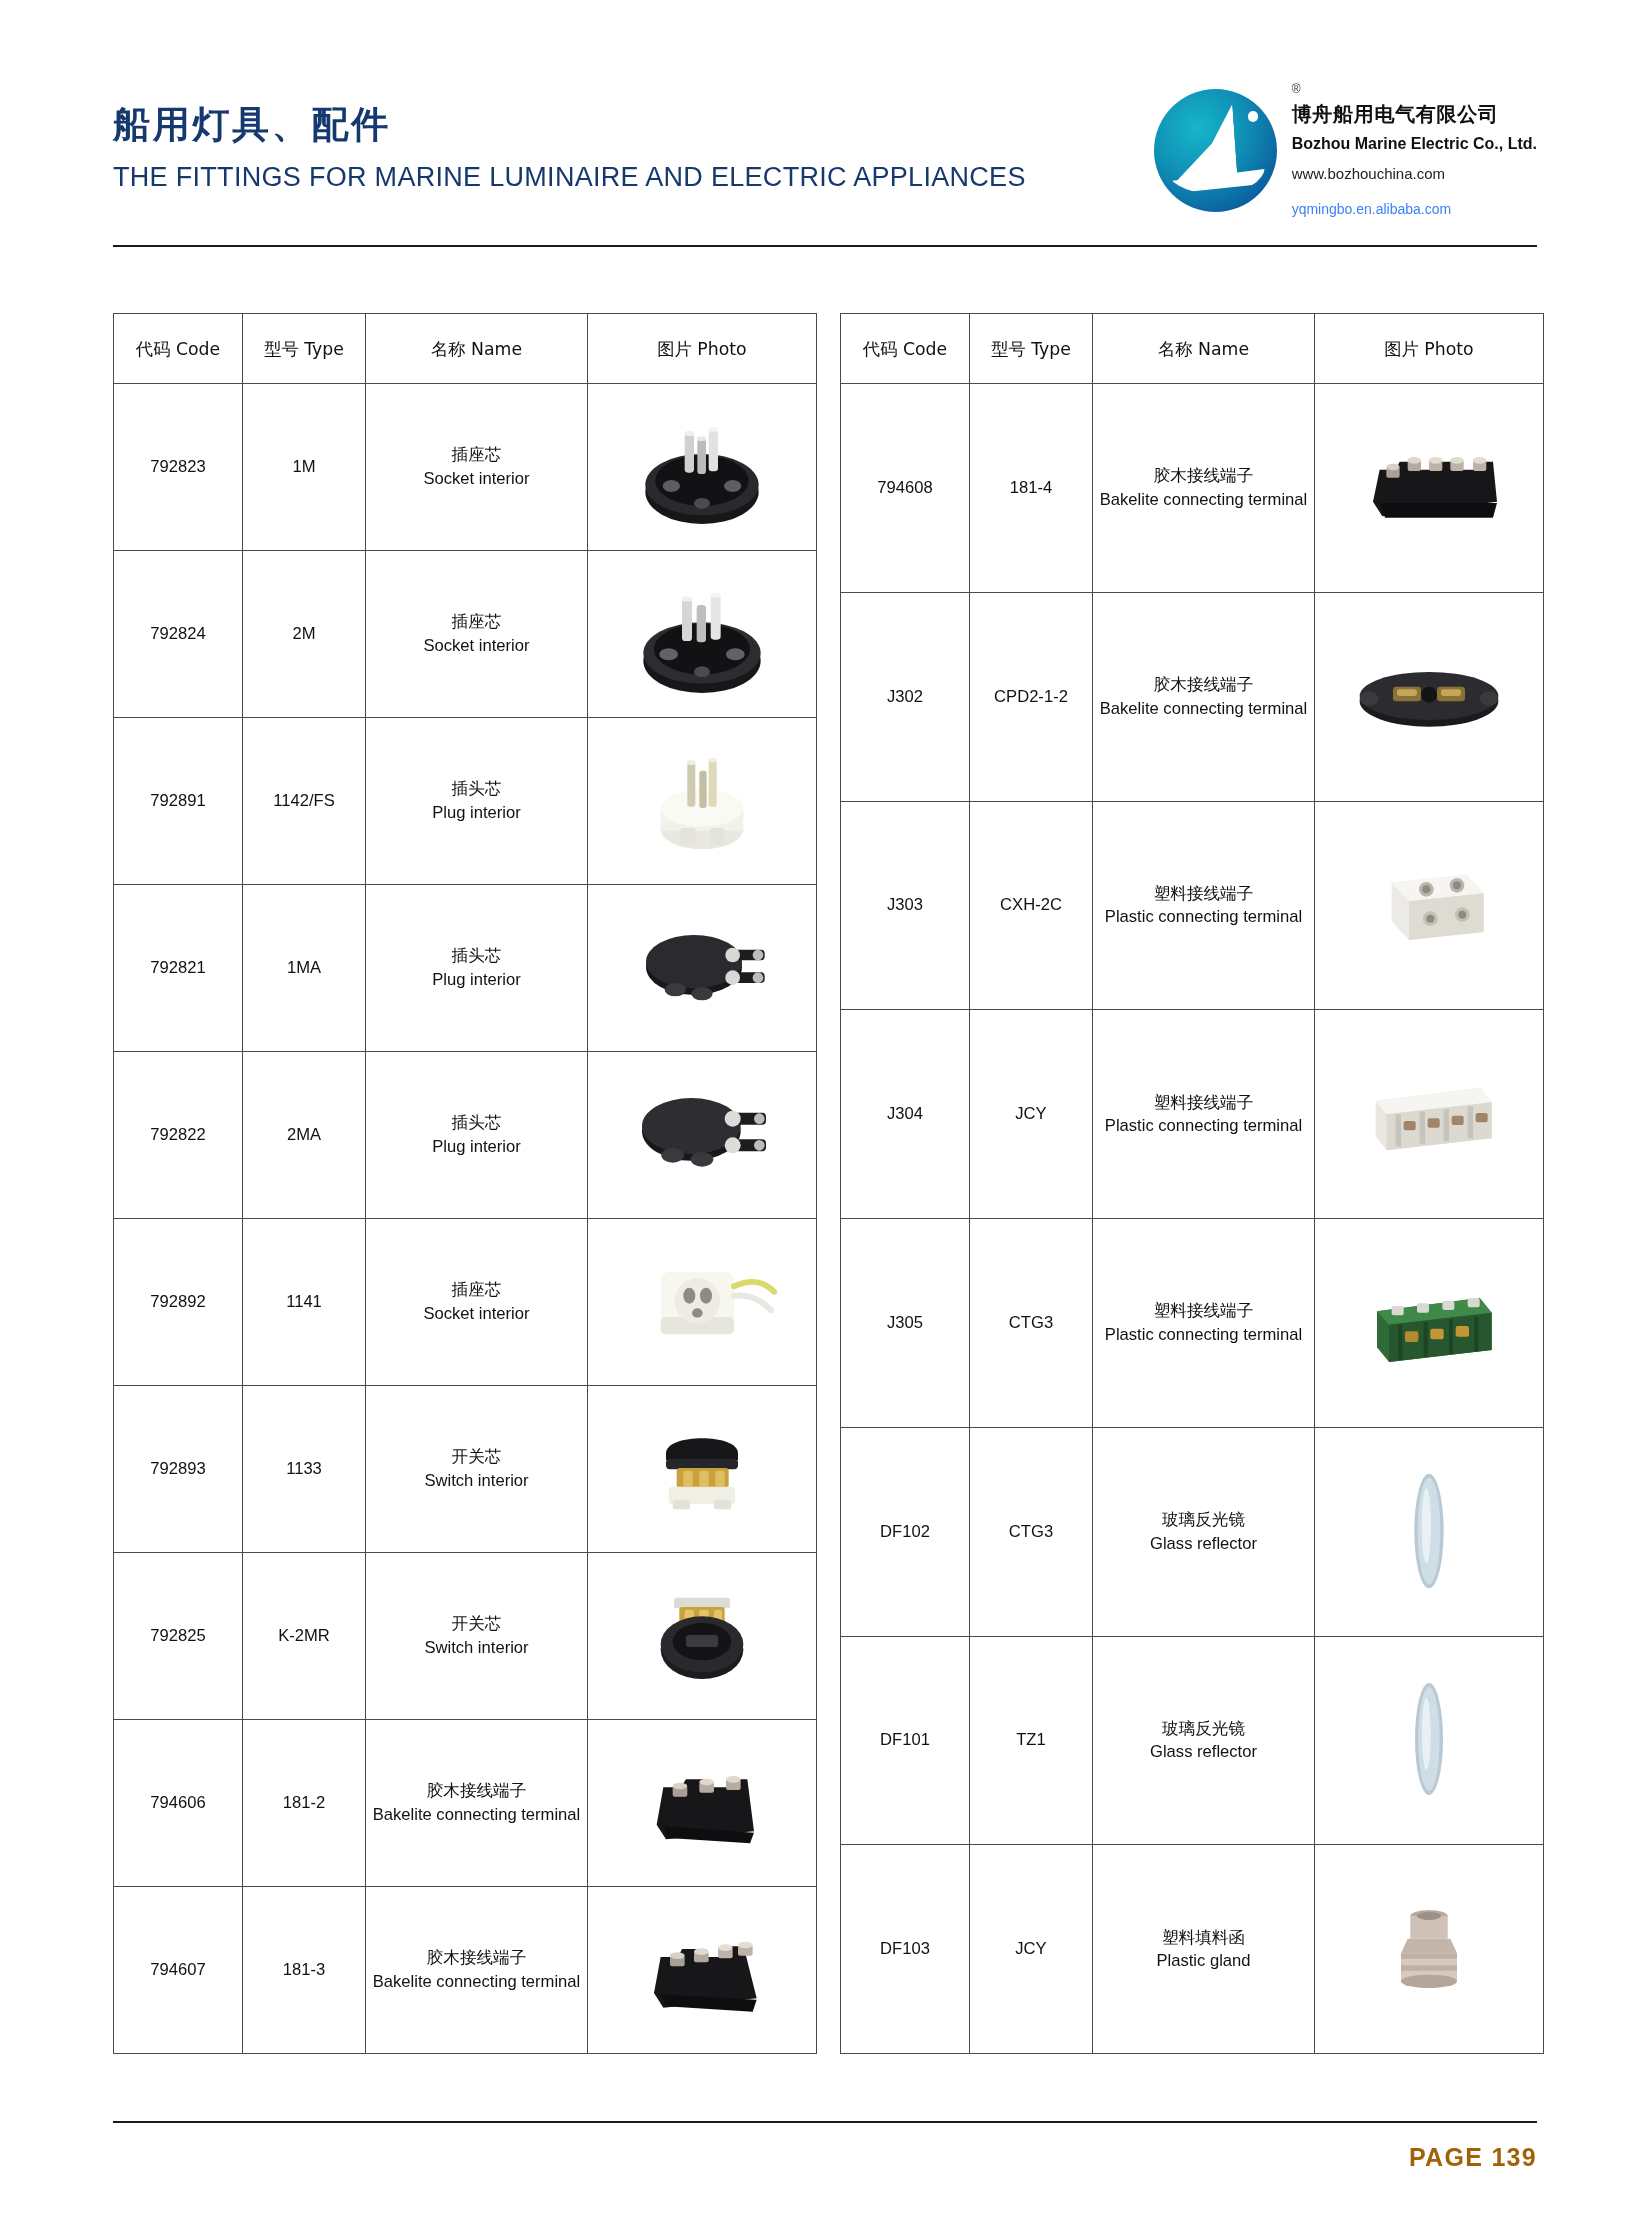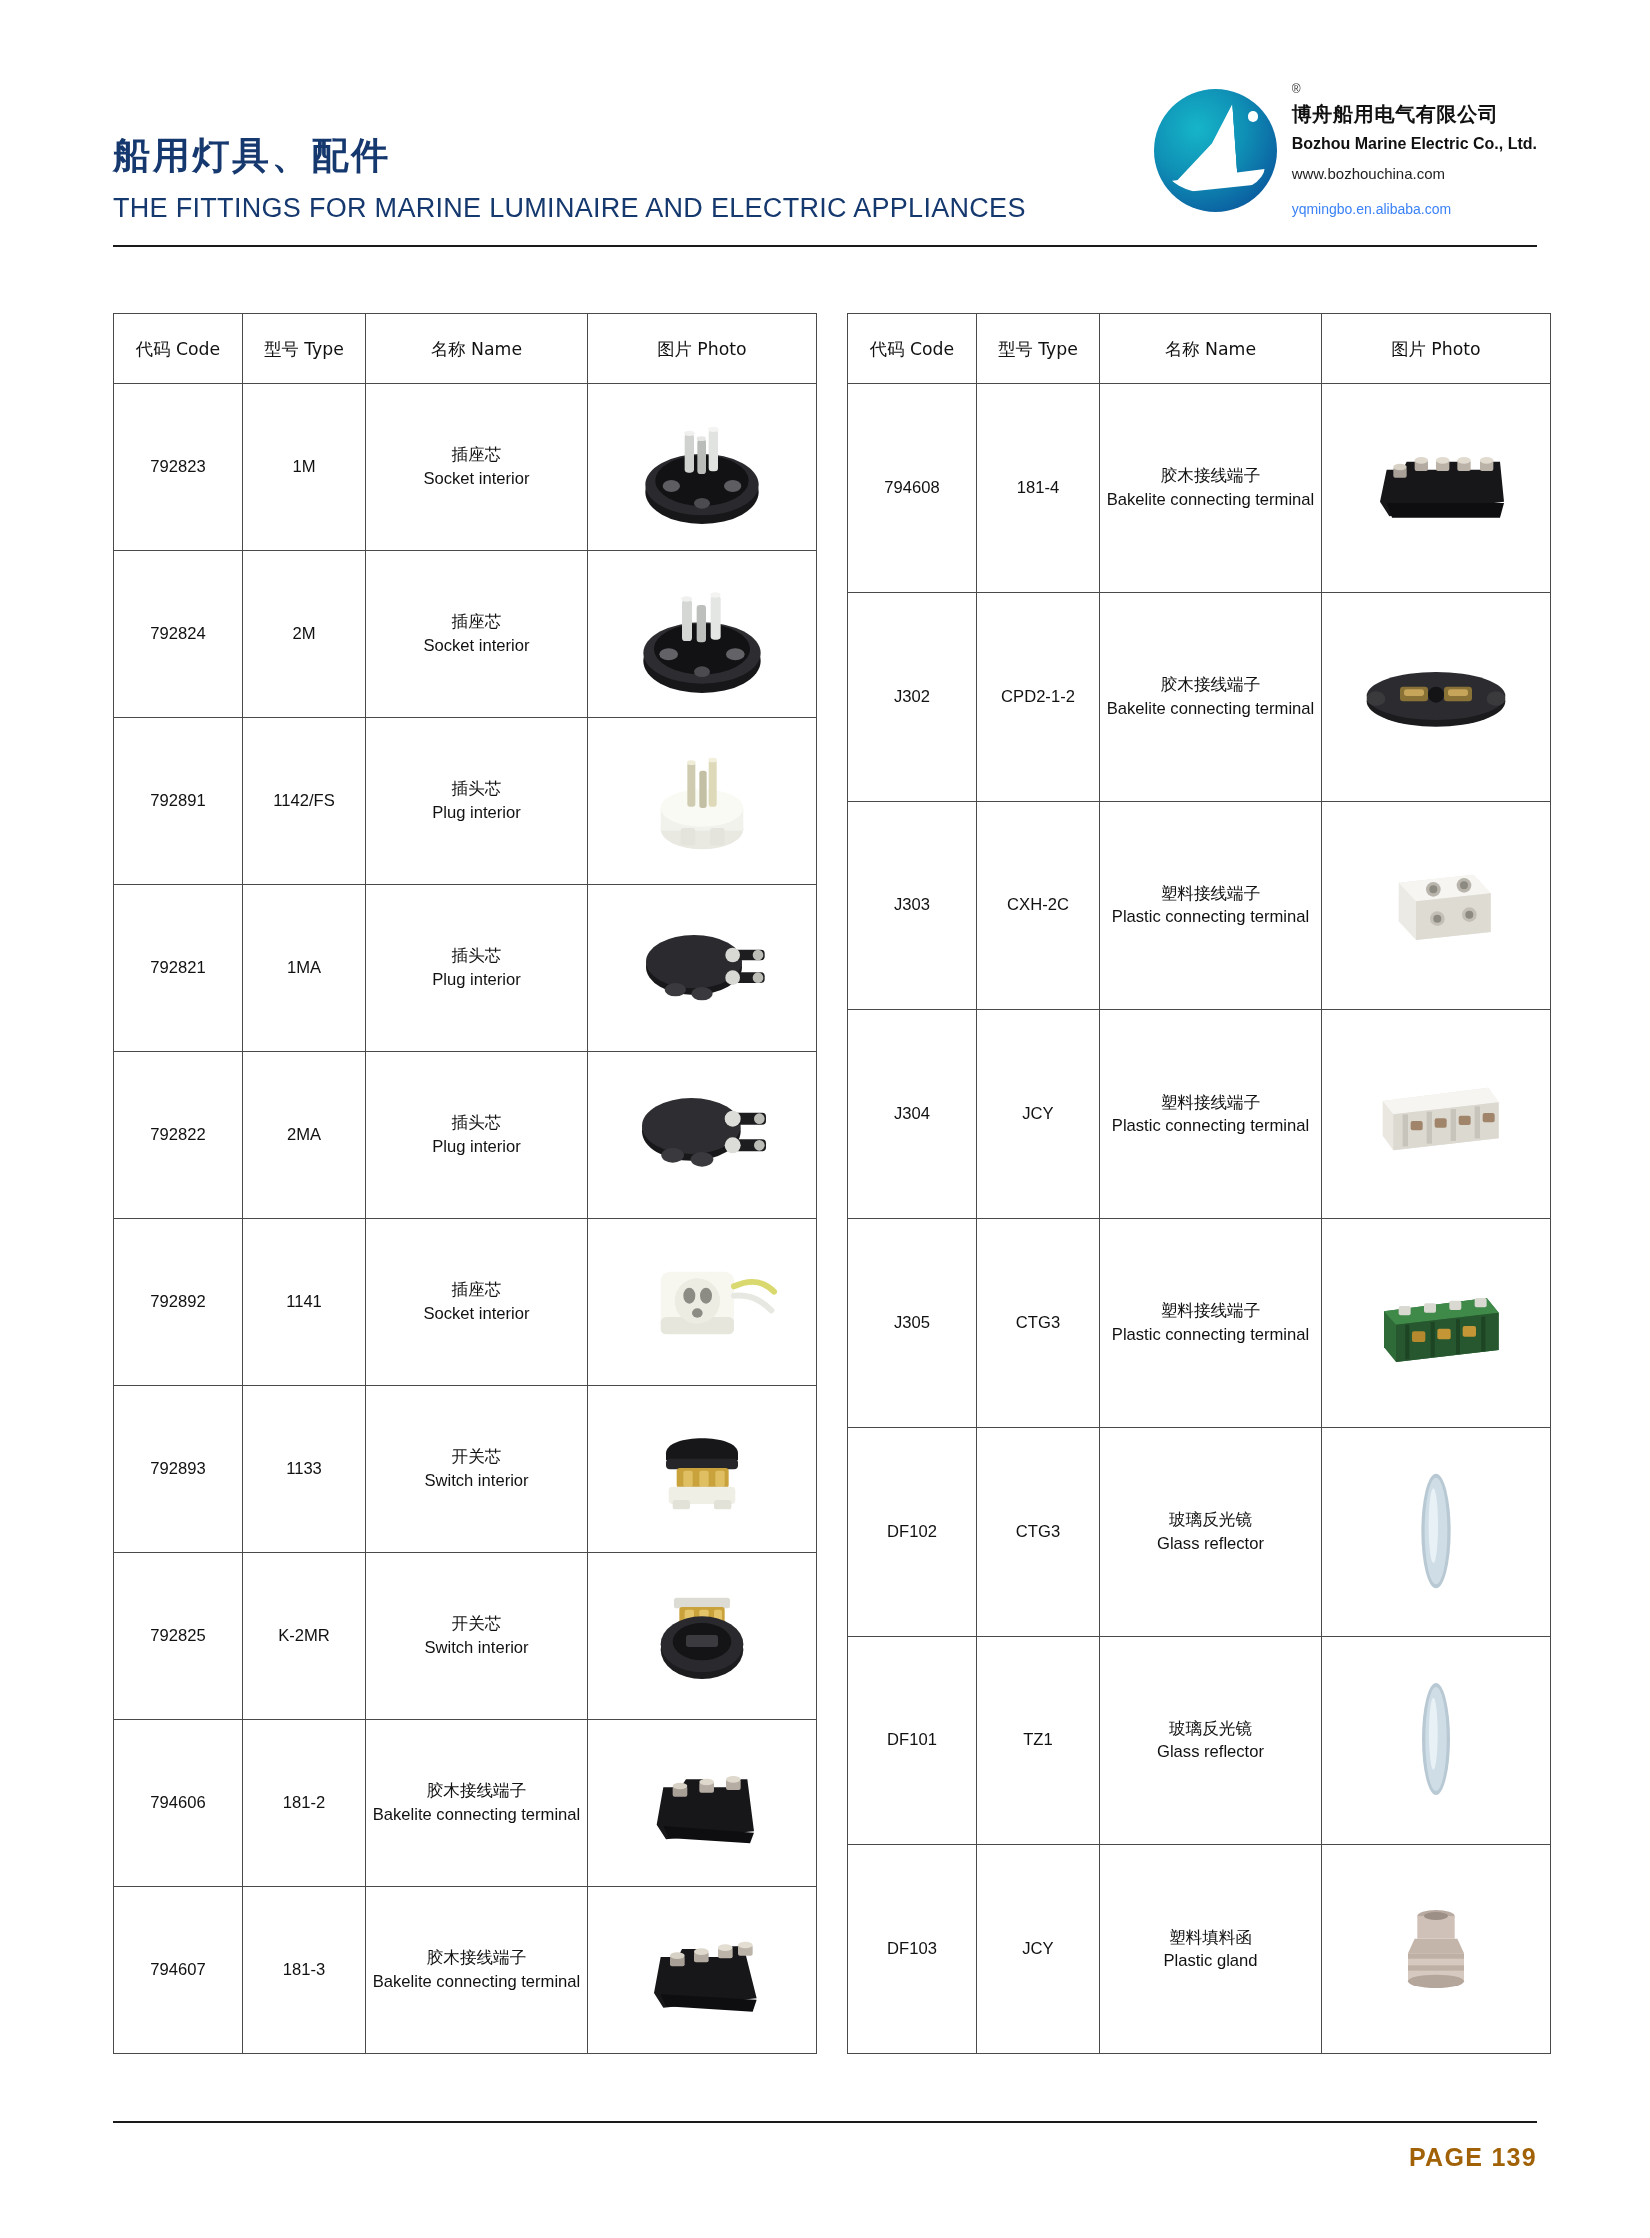--- a/index.html
+++ b/index.html
@@ -28,21 +28,20 @@
     position: absolute;
     top: 80px;
     left: 113px;
     right: 113px;
     height: 173px;
   }
   .title-block {
     position: absolute;
     top: 20px;
     left: 0;
-    margin-top: 31px;
   }
   .title-cn {
     font-size: 37px;
     font-weight: bold;
     letter-spacing: 2.7px;
     color: #15386e;
     margin: 0 0 12px 0;
     font-family: "DejaVu Sans", sans-serif;
   }
   .title-en {
@@ -156,21 +155,21 @@
     color: #a16207;
   }
 
   
   .tables {
     position: absolute;
     top: 313px;
     left: 113px;
     right: 113px;
     display: flex;
-    gap: 30px;
+    gap: 23px;
   }
   table.catalog {
     border-collapse: collapse;
     width: 692px;
     table-layout: fixed;
   }
   table.catalog th,
   table.catalog td {
     border: 1.3px solid #4a4a4a;
     text-align: center;

